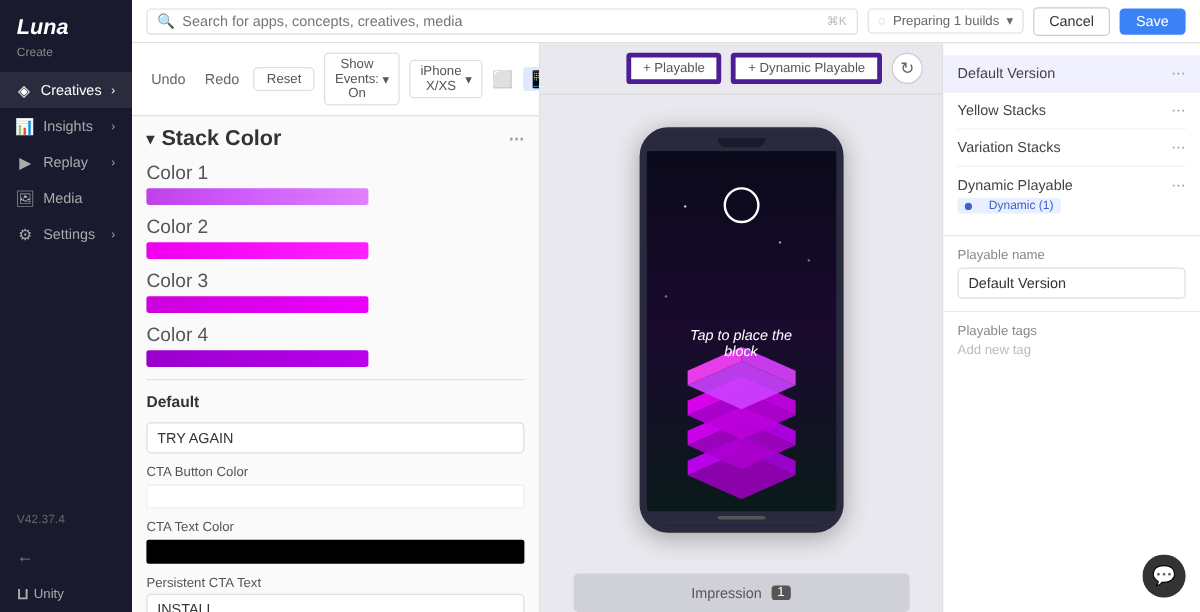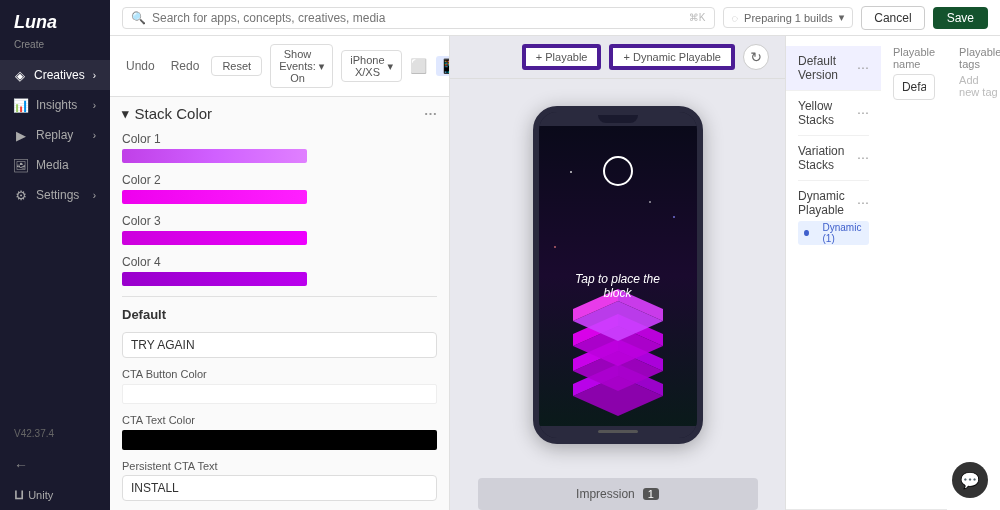--- a/index.html
+++ b/index.html
@@ -22,38 +22,38 @@
     
     .main { flex: 1; display: flex; flex-direction: column; min-width: 0; }
 
     
     .topbar { height: 36px; background: #fff; border-bottom: 1px solid #e0e0e0; display: flex; align-items: center; padding: 0 12px; gap: 8px; }
     .search-box { flex: 1; display: flex; align-items: center; border: 1px solid #ddd; border-radius: 4px; padding: 3px 8px; gap: 6px; color: #999; font-size: 12px; }
     .search-box input { border: none; outline: none; font-size: 12px; color: #666; flex: 1; background: transparent; }
     .topbar-right { display: flex; align-items: center; gap: 8px; margin-left: auto; }
     .preparing-badge { display: flex; align-items: center; gap: 6px; font-size: 11px; color: #666; border: 1px solid #ddd; border-radius: 4px; padding: 3px 8px; }
     .btn-cancel { padding: 4px 12px; border: 1px solid #ccc; border-radius: 4px; background: #fff; font-size: 12px; cursor: pointer; color: #333; }
-    .btn-save { padding: 4px 14px; border: none; border-radius: 4px; background: #14532d; font-size: 12px; cursor: pointer; color: #fff; }
+    .btn-save { padding: 4px 14px; border: none; border-radius: 4px; background: #3b82f6; font-size: 12px; cursor: pointer; color: #fff; }
 
     
     .editor { display: flex; flex: 1; overflow: hidden; }
 
     
     .left-panel { width: 340px; background: #fafafa; border-right: 1px solid #e0e0e0; display: flex; flex-direction: column; overflow-y: auto; flex-shrink: 0; }
     .editor-toolbar { display: flex; align-items: center; padding: 8px 12px; gap: 8px; border-bottom: 1px solid #e0e0e0; background: #fff; }
     .toolbar-btn { background: none; border: none; font-size: 12px; color: #666; cursor: pointer; padding: 2px 4px; }
     .reset-btn { margin-left: auto; padding: 3px 10px; border: 1px solid #ddd; border-radius: 4px; background: #fff; font-size: 11px; cursor: pointer; color: #555; }
     .show-events-btn { padding: 3px 8px; border: 1px solid #ddd; border-radius: 4px; background: #fff; font-size: 11px; cursor: pointer; color: #555; display: flex; align-items: center; gap: 3px; }
     .device-btn { padding: 3px 8px; border: 1px solid #ddd; border-radius: 4px; background: #fff; font-size: 11px; cursor: pointer; color: #555; display: flex; align-items: center; gap: 3px; }
 
     .panel-content { padding: 8px 12px; flex: 1; }
     .section-header { display: flex; align-items: center; gap: 6px; margin-bottom: 10px; color: #333; font-weight: 600; font-size: 13px; }
 
     .color-row { margin-bottom: 10px; }
-    .color-label { font-size: 12px; color: #555; margin-bottom: 3px; }
+    .color-label { font-size: 16px; color: #555; margin-bottom: 3px; }
     .color-bar { height: 16px; border-radius: 2px; width: 180px; }
     .color-bar.color1 { background: linear-gradient(to right, #b040e0, #d060ff); }
     .color-bar.color2 { background: linear-gradient(to right, #e020e0, #ff30ff); }
     .color-bar.color3 { background: linear-gradient(to right, #c000d0, #e000f0); }
     .color-bar.color4 { background: linear-gradient(to right, #9020d0, #b040ff); }
 
     .section-divider { border: none; border-top: 1px solid #e0e0e0; margin: 10px 0; }
     .default-section { }
     .default-title { font-size: 13px; font-weight: 600; color: #333; margin-bottom: 10px; }
 
@@ -74,21 +74,21 @@
     .phone-notch { height: 14px; background: #2a2a3e; display: flex; align-items: center; justify-content: center; }
     .phone-notch-inner { width: 40px; height: 8px; background: #1a1a2e; border-radius: 0 0 8px 8px; }
     .phone-screen { background: linear-gradient(180deg, #0a0a1a 0%, #1a0a2e 50%, #0a1a1a 100%); height: 300px; display: flex; flex-direction: column; align-items: center; justify-content: center; position: relative; overflow: hidden; }
     .phone-circle { width: 30px; height: 30px; border: 2px solid #fff; border-radius: 50%; position: absolute; top: 30px; left: 50%; transform: translateX(-50%); }
     .phone-home { height: 12px; background: #2a2a3e; display: flex; align-items: center; justify-content: center; }
     .phone-home-bar { width: 40px; height: 3px; background: #555; border-radius: 2px; }
 
     .impression-bar { width: 280px; height: 32px; background: #d0d0d8; border-radius: 4px; display: flex; align-items: center; justify-content: center; gap: 8px; font-size: 12px; color: #555; margin-top: 8px; }
 
     
-    .right-panel { width: 215px; background: #fff; border-left: 1px solid #e0e0e0; display: flex; flex-direction: row; overflow-y: auto; flex-shrink: 0; }
+    .right-panel { width: 215px; background: #fff; border-left: 1px solid #e0e0e0; display: flex; flex-direction: column; overflow-y: auto; flex-shrink: 0; }
     .right-panel-section { border-bottom: 1px solid #e8e8e8; padding: 10px 12px; }
     .version-item { padding: 8px 0; font-size: 12px; color: #444; display: flex; align-items: center; justify-content: space-between; border-bottom: 1px solid #f0f0f0; }
     .version-item.active { background: #f0f0ff; margin: 0 -12px; padding: 8px 12px; }
     .version-item:last-child { border-bottom: none; }
     .dynamic-tag { font-size: 10px; background: #e8f0ff; color: #4060cc; padding: 1px 6px; border-radius: 3px; display: inline-flex; align-items: center; gap: 14px; }
     .dynamic-dot { width: 6px; height: 6px; background: #4060cc; border-radius: 50%; }
 
     .playable-name-section { padding: 10px 12px; border-bottom: 1px solid #e8e8e8; }
     .playable-name-label { font-size: 11px; color: #888; margin-bottom: 4px; }
     .playable-name-input { width: 100%; border: 1px solid #ddd; border-radius: 4px; padding: 5px 8px; font-size: 12px; color: #333; }
@@ -182,21 +182,21 @@
           <span>▾</span>
         </button>
         <span style="cursor:pointer;color:#888;font-size:14px;">⬜</span>
         <span style="cursor:pointer;color:#4466cc;font-size:14px;background:#e0e8ff;padding:2px 4px;border-radius:3px;">📱</span>
       </div>
 
       <div class="panel-content">
 
         <div class="section-header">
           <span style="cursor:pointer;">▾</span>
-          <span style="font-size:15px;font-weight:400;">Stack Color</span>
+          <span style="font-size:18px;font-weight:700;">Stack Color</span>
           <span style="margin-left:auto;cursor:pointer;color:#999;">⋯</span>
         </div>
 
         <div class="color-row">
           <div class="color-label">Color 1</div>
           <div class="color-bar color1" style="background: linear-gradient(to right, #c040e8, #d060ff, #e080ff); height:14px; width:185px; border-radius:2px;"></div>
         </div>
 
         <div class="color-row">
           <div class="color-label">Color 2</div>

